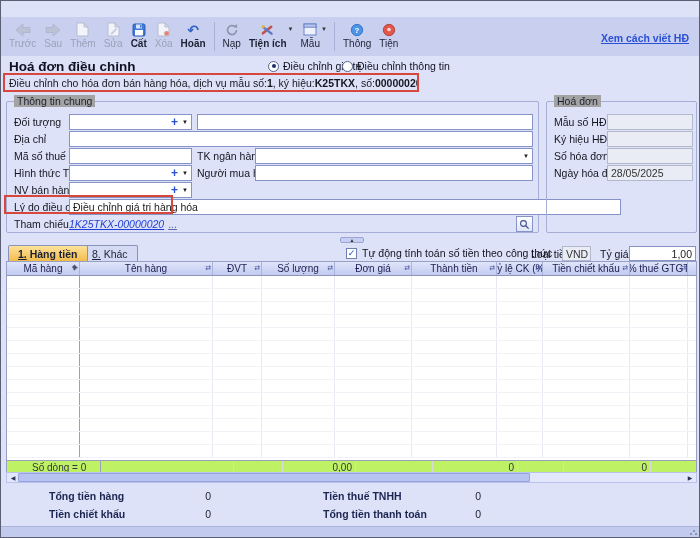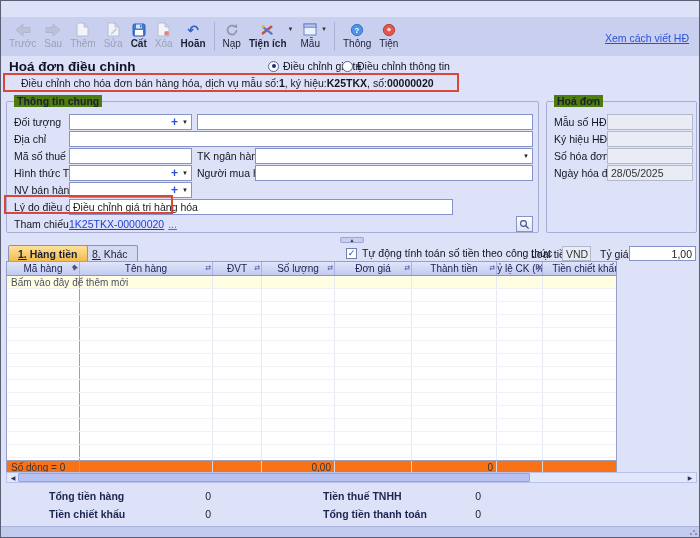--- a/index.html
+++ b/index.html
@@ -15,78 +15,78 @@
   
   .toolbar{position:absolute;top:16px;left:0;right:0;height:39px;background:#c9d0ef;display:flex;align-items:flex-start;padding:2px 2px 0 4px;}
   .tbtn{position:relative;display:flex;flex-direction:column;align-items:center;padding:2px 4px 1px;border-radius:2px;}
   .tbtn .ticon{height:17px;display:flex;align-items:center;justify-content:center;}
   .tbtn .tlabel{font-size:10px;color:#1c2133;line-height:12px;white-space:nowrap;}
   .tbtn.disabled .tlabel{color:#9aa1b8;}
   .tbtn.bold .tlabel{font-weight:bold;}
   .tbtn .dd{position:absolute;right:-3px;top:7px;font-size:6px;color:#333;}
   .tbtn.hasdd{margin-right:6px;}
   .tsep{width:1px;background:#a9b1d6;height:29px;margin:3px 4px 0;}
-  .help-link{position:absolute;right:10px;top:15px;font-size:10.5px;color:#2b50d8;text-decoration:underline;font-weight:normal;cursor:pointer;}
+  .help-link{position:absolute;right:10px;top:15px;font-size:10.5px;color:#2b50d8;text-decoration:underline;font-weight:bold;cursor:pointer;}
 
   
   .h-title{position:absolute;left:8px;top:58px;font-size:13.5px;font-weight:bold;color:#0f1220;}
   .combo{position:absolute;left:133px;top:58px;width:125px;height:16px;background:#fff;border:1px solid #8693c8;display:flex;align-items:center;font-size:10px;color:#222;padding-left:4px;}
   .combo .mag{margin-left:auto;display:flex;align-items:center;}
   .combo .caret{font-size:6px;color:#222;padding:0 3px 0 4px;margin-left:2px;border-left:1px solid #ccd2e8;}
   .radio{position:absolute;top:59px;display:flex;align-items:center;font-size:10.5px;color:#10121f;gap:4px;cursor:default;}
   .rdot{width:11px;height:11px;border-radius:50%;border:1px solid #5a6690;background:#fff;position:relative;flex:none;}
   .radio.sel .rdot::after{content:"";position:absolute;left:2.5px;top:2.5px;width:4px;height:4px;border-radius:50%;background:#1d2e6e;}
 
   
-  .notice{position:absolute;top:72px;left:2px;width:456px;height:19px;border:2px solid #d8473c;display:flex;align-items:center;padding-left:16px;font-size:10.5px;color:#15171f;white-space:nowrap;overflow:hidden;background:#dde2f8;}
+  .notice{position:absolute;top:72px;left:2px;width:416px;height:19px;border:2px solid #d8473c;display:flex;align-items:center;padding-left:4px;font-size:10.5px;color:#15171f;white-space:nowrap;overflow:hidden;background:#dde2f8;}
   .notice b{font-weight:bold;}
 
   
   .groupbox{position:absolute;border:1px solid #a6aed6;border-radius:2px;}
-  .groupbox .legend{position:absolute;top:-7px;left:7px;background:#4d7c0f;padding:0 3px;font-weight:bold;font-size:10.5px;color:#1c2030;line-height:12px;}
+  .groupbox .legend{position:absolute;top:-7px;left:7px;background:#a3a3a3;padding:0 3px;font-weight:normal;font-size:10.5px;color:#1c2030;line-height:12px;}
   .frow{position:absolute;height:16px;display:flex;align-items:center;}
   .flabel{font-size:10.5px;color:#14161f;white-space:nowrap;}
   .fin{background:#fff;border:1px solid #8693c8;height:16px;font-size:10.5px;color:#222;display:flex;align-items:center;padding:0 3px;}
   .fin.combo2{justify-content:flex-end;padding-right:3px;gap:4px;}
   .plus{color:#2b50d8;font-weight:bold;font-size:12px;line-height:10px;}
   .dcaret{font-size:6px;color:#222;}
   .fin.dis{background:#e9ecf5;border-color:#b3b9cc;color:#333;}
-  .reflink{font-size:10.5px;color:#1f3fd4;text-decoration:underline;cursor:pointer;}
+  .reflink{font-size:10.5px;color:#1f3fd4;text-decoration:underline;cursor:pointer;font-style:italic;}
   .refmore{font-size:10.5px;color:#5a6aa8;text-decoration:underline;margin-left:4px;cursor:pointer;}
   .magbtn{position:absolute;width:17px;height:16px;border:1px solid #8693c8;background:linear-gradient(#ffffff,#dfe4f5);display:flex;align-items:center;justify-content:center;cursor:pointer;}
   .redbox{position:absolute;border:2px solid #d8473c;pointer-events:none;z-index:5;}
 
   
   .splitter{position:absolute;top:236px;left:339px;width:24px;height:6px;background:#c6cef2;border:1px solid #9aa5d2;border-radius:2px;text-align:center;font-size:5px;line-height:4px;color:#333;cursor:pointer;}
 
   
   .tab{position:absolute;top:244px;height:16px;display:flex;align-items:center;padding:0 9px;font-size:10.5px;color:#1c2133;border:1px solid #8a93b8;border-bottom:none;background:#d4daf3;border-radius:2px 2px 0 0;cursor:pointer;}
   .tab .tl{display:inline-block;}
   .tab .tl::first-letter{text-decoration:underline;}
   .tab.active{background:linear-gradient(#fde29a,#f3bc4c);font-weight:bold;z-index:3;}
   .chk{position:absolute;left:345px;top:246px;display:flex;align-items:center;gap:5px;font-size:10.5px;color:#10121f;cursor:default;}
   .chkbox{width:11px;height:11px;border:1px solid #6f7fae;background:#fff;display:flex;align-items:center;justify-content:center;font-size:9px;color:#2746c8;line-height:9px;flex:none;}
   .lt-label{position:absolute;left:530px;top:247px;font-size:10.5px;color:#10121f;}
   .lt-val{position:absolute;left:561px;top:245px;width:29px;height:15px;}
   .tg-label{position:absolute;left:599px;top:247px;font-size:10.5px;color:#10121f;}
   .tg-val{position:absolute;left:628px;top:245px;width:67px;height:15px;justify-content:flex-end;}
 
   
-  .grid{position:absolute;top:260px;left:5px;width:611px;border:1px solid #96a0c4;background:#fff;}
+  .grid{position:absolute;top:260px;left:5px;width:691px;border:1px solid #96a0c4;background:#fff;}
   .ghead{display:flex;height:14px;background:linear-gradient(#e0e5fa,#c2cbf0);border-bottom:1px solid #8d97bd;overflow:hidden;}
   .hcell{position:relative;flex:none;font-size:10px;color:#1b1d4e;display:flex;align-items:center;justify-content:center;border-right:1px solid #aab3da;overflow:hidden;white-space:nowrap;}
   .hcell .ficon{position:absolute;right:1px;top:2px;font-size:7px;color:#4350a0;font-family:"DejaVu Sans",sans-serif;}
   .gbody{height:184px;overflow:hidden;background:#fff;}
   .grow{display:flex;height:13px;border-bottom:1px solid #f1f2f8;}
   .gcell{flex:none;height:100%;border-right:1px solid #e7e9f3;}
   .gcell.c0{border-right:1px solid #9aa1b6;}
   .addrow{background:#fffee3;position:relative;}
   .addrow .gcell{background:transparent;}
   .addtext{position:absolute;left:4px;top:0;line-height:13px;font-size:10px;color:#4c5160;white-space:nowrap;}
-  .gfoot{display:flex;height:13px;background:#f97316;border-top:1px solid #9aa1b6;overflow:hidden;}
+  .gfoot{display:flex;height:13px;background:#bef264;border-top:1px solid #9aa1b6;overflow:hidden;padding-left:21px;}
   .fcell{flex:none;font-size:10px;color:#33343c;border-right:1px solid #d9d9df;display:flex;align-items:center;justify-content:flex-end;padding-right:3px;}
   .fcell.c0{justify-content:flex-start;padding-left:4px;border-right:1px solid #9aa1b6;}
 
   
   .hscroll{position:absolute;top:471px;left:5px;width:691px;height:11px;background:#e2e7fb;border:1px solid #b9c2ea;display:flex;align-items:center;padding:0 1px;}
   .sarrow{width:10px;height:9px;font-size:6px;display:flex;align-items:center;justify-content:center;color:#2c3350;flex:none;cursor:pointer;font-family:"DejaVu Sans",sans-serif;}
   .sthumb{height:9px;width:512px;background:#b7c2f1;border:1px solid #96a4e4;border-radius:1px;flex:none;cursor:pointer;}
   .strack{flex:1;}
 
   
@@ -282,21 +282,21 @@
         <span class="flabel">NV bán hàng</span>
       </div>
     <div class="frow fin combo2" style="left:62px;top:80px;width:123px;">
         <span class="plus">+</span>
         <span class="dcaret">▼</span>
       </div>
 
     <div class="frow" style="left:7px;top:97px;">
         <span class="flabel">Lý do điều chỉnh</span>
       </div>
-    <div class="frow fin" style="left:62px;top:97px;width:384px;">
+    <div class="frow fin" style="left:62px;top:97px;width:552px;">
         <span>Điều chỉnh giá trị hàng hóa</span>
       </div>
 
     <div class="frow" style="left:7px;top:114px;">
         <span class="flabel">Tham chiếu</span>
       </div>
     <div class="frow" style="left:62px;top:114px;">
       <a class="reflink">1K25TKX-00000020</a>
       <a class="refmore">...</a>
     </div>
@@ -397,33 +397,20 @@
           <span>Tiền chiết khấu</span>
           <span class="ficon">⇄</span>
         </div>
         <div class="hcell" style="width: 58px;">
           <span>% thuế GTGT</span>
           <span class="ficon">⇄</span>
         </div>
         <div class="hcell" style="width: 100px;"></div>
       </div>
     <div class="gbody">
-        <div class="grow addrow">
-          <div class="gcell c0" style="width: 73px;"></div>
-          <div class="gcell" style="width: 133px;"></div>
-          <div class="gcell" style="width: 49px;"></div>
-          <div class="gcell" style="width: 73px;"></div>
-          <div class="gcell" style="width: 77px;"></div>
-          <div class="gcell" style="width: 85px;"></div>
-          <div class="gcell" style="width: 46px;"></div>
-          <div class="gcell" style="width: 87px;"></div>
-          <div class="gcell" style="width: 58px;"></div>
-          <div class="gcell" style="width: 100px;"></div>
-          <span class="addtext">Bấm vào đây để thêm mới</span>
-        </div>
         <div class="grow">
           <div class="gcell c0" style="width: 73px;"></div>
           <div class="gcell" style="width: 133px;"></div>
           <div class="gcell" style="width: 49px;"></div>
           <div class="gcell" style="width: 73px;"></div>
           <div class="gcell" style="width: 77px;"></div>
           <div class="gcell" style="width: 85px;"></div>
           <div class="gcell" style="width: 46px;"></div>
           <div class="gcell" style="width: 87px;"></div>
           <div class="gcell" style="width: 58px;"></div>

